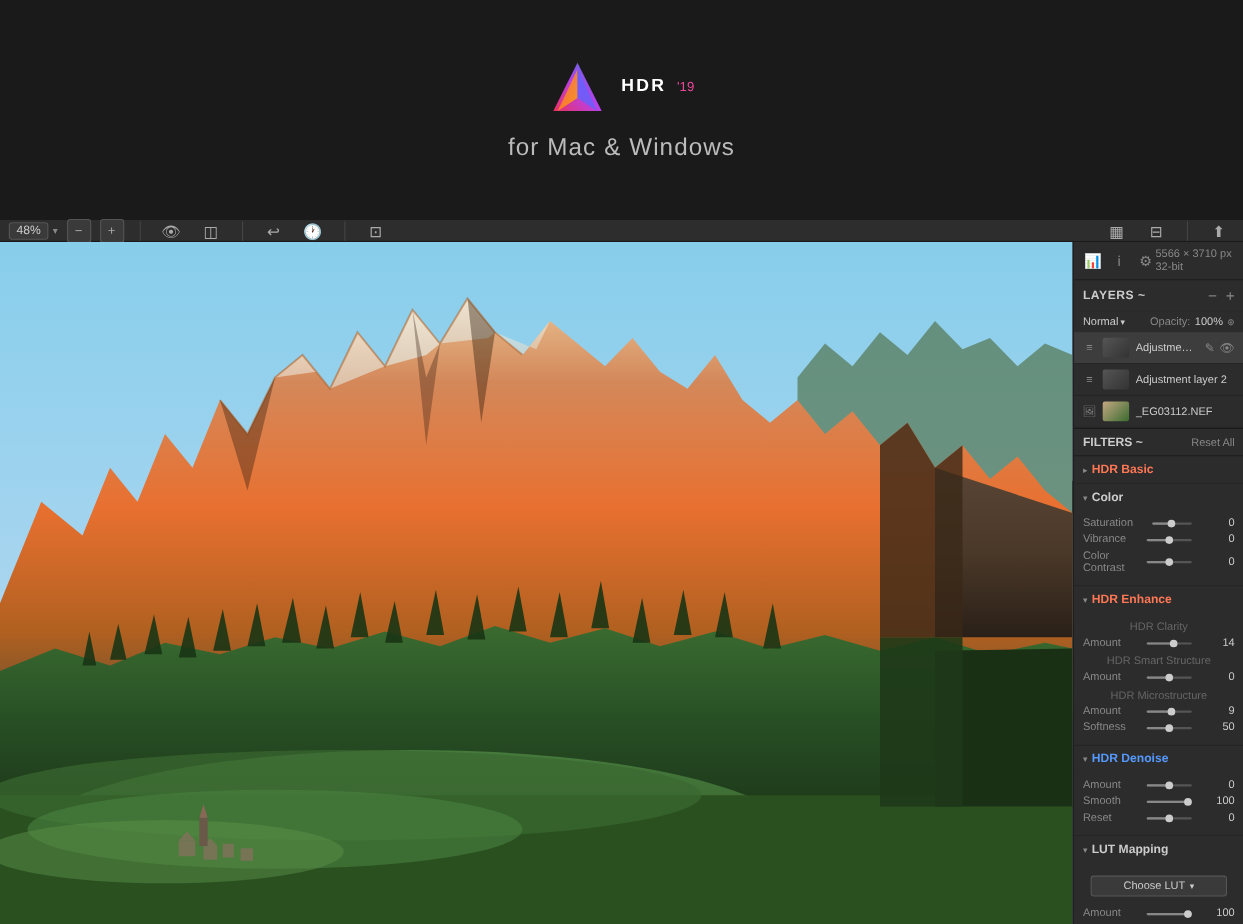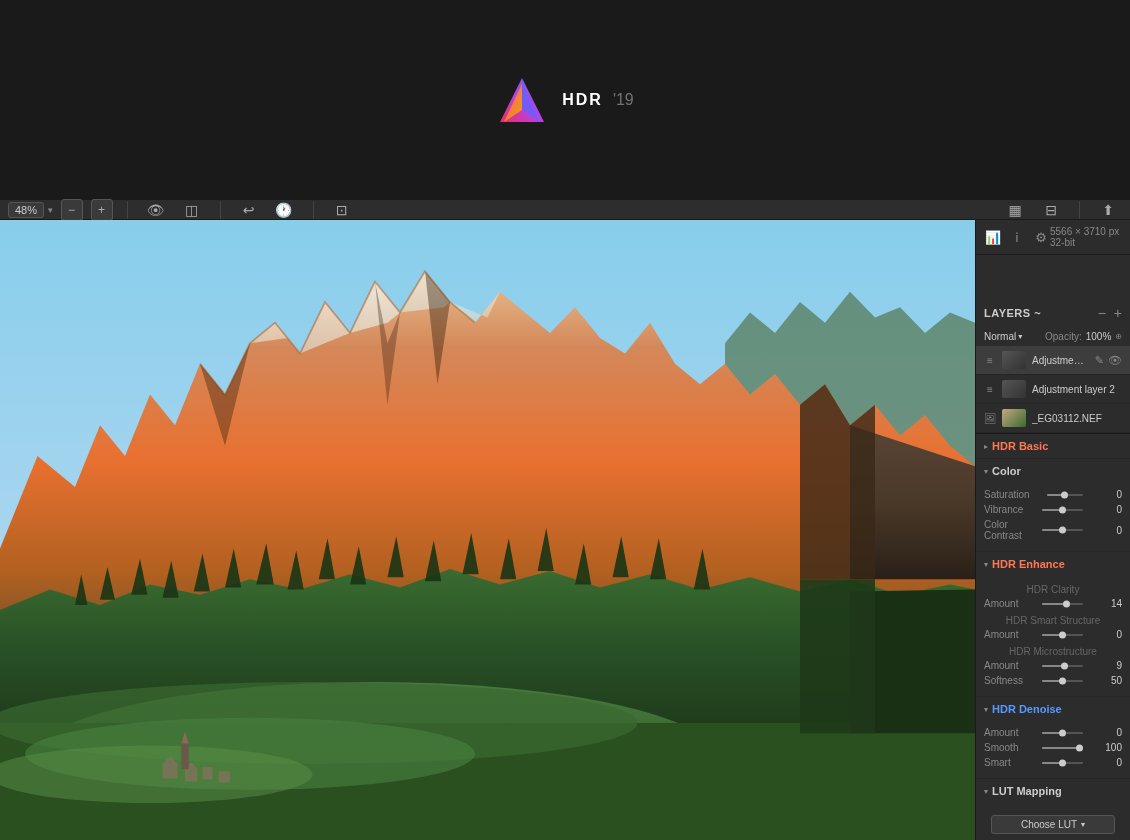--- a/index.html
+++ b/index.html
@@ -49,22 +49,22 @@
     }
 
     .hdr-badge {
       font-size: 16px;
       font-weight: 700;
       color: #ffffff;
       letter-spacing: 2px;
     }
 
     .year-badge {
-      font-size: 16px;
-      color: #737373;
+      font-size: 12px;
+      color: #ec4899;
       font-weight: 400;
     }
 
     .tagline {
       font-size: 22px;
       color: #bbb;
       font-weight: 300;
       letter-spacing: 1px;
     }
 
@@ -222,21 +222,20 @@
       border-bottom: 1px solid #1a1a1a;
     }
 
     .section-header {
       display: flex;
       align-items: center;
       justify-content: space-between;
       padding: 6px 8px;
       background: #2c2c2c;
       cursor: pointer;
-      margin-top: 44px;
     }
 
     .section-title {
       display: flex;
       align-items: center;
       gap: 4px;
       font-size: 11px;
       font-weight: 600;
       color: #ccc;
       text-transform: uppercase;
@@ -500,20 +499,21 @@
 
       <polygon points="26,4 4,48 48,48" fill="url(#grad1)" opacity="0.9"></polygon>
       <polygon points="26,10 8,48 26,36" fill="url(#grad2)" opacity="0.85"></polygon>
       <polygon points="26,10 26,36 44,48" fill="#5566ff" opacity="0.7"></polygon>
     </svg>
     <div class="logo-text-group">
       <span class="hdr-badge">HDR</span>
       <span class="year-badge">'19</span>
     </div>
   </div>
+  <div class="tagline">for Mac &amp; Windows</div>
 </div>
 
 <div class="app-area">
 
   <div class="toolbar">
 
     <div class="zoom-control">
       <span class="zoom-value">48%</span>
       <span style="font-size:9px;color:#888;">▾</span>
     </div>
@@ -705,20 +705,26 @@
           <span class="layer-name">Adjustment layer 2</span>
         </div>
         <div class="layer-item">
           <span class="layer-icon">🖼</span>
           <div class="layer-thumb"></div>
           <span class="layer-name">_EG03112.NEF</span>
         </div>
       </div>
 
       <div class="filters-section">
+        <div class="filters-header">
+          <div class="filters-title">
+            <span>FILTERS ~</span>
+          </div>
+          <span class="reset-all-btn">Reset All</span>
+        </div>
 
         <div class="filter-group">
           <div class="filter-group-header">
             <span class="chevron">▸</span>
             <span class="filter-group-title orange">HDR Basic</span>
           </div>
         </div>
 
         <div class="filter-group">
           <div class="filter-group-header">
@@ -834,21 +840,21 @@
               <span class="filter-label">Smooth</span>
               <div class="filter-slider-wrap">
                 <div class="filter-slider">
                   <div class="filter-slider-fill" style="width:100%"></div>
                   <div class="filter-slider-thumb" style="left:calc(100% - 7px)"></div>
                 </div>
               </div>
               <span class="filter-value">100</span>
             </div>
             <div class="filter-row">
-              <span class="filter-label">Smart</span>
+              <span class="filter-label">Reset</span>
               <div class="filter-slider-wrap">
                 <div class="filter-slider">
                   <div class="filter-slider-fill" style="width:50%"></div>
                   <div class="filter-slider-thumb" style="left:calc(50% - 3.5px)"></div>
                 </div>
               </div>
               <span class="filter-value">0</span>
             </div>
           </div>
         </div>

